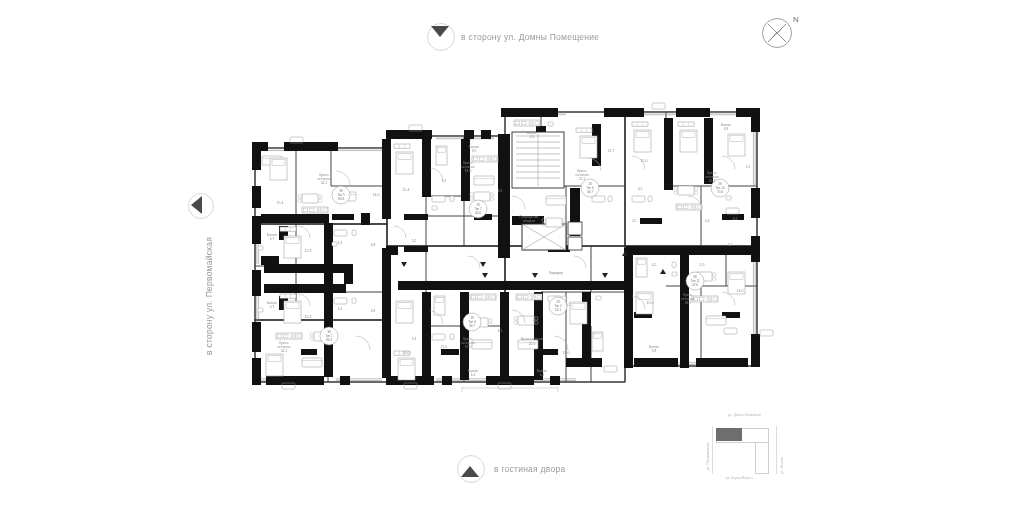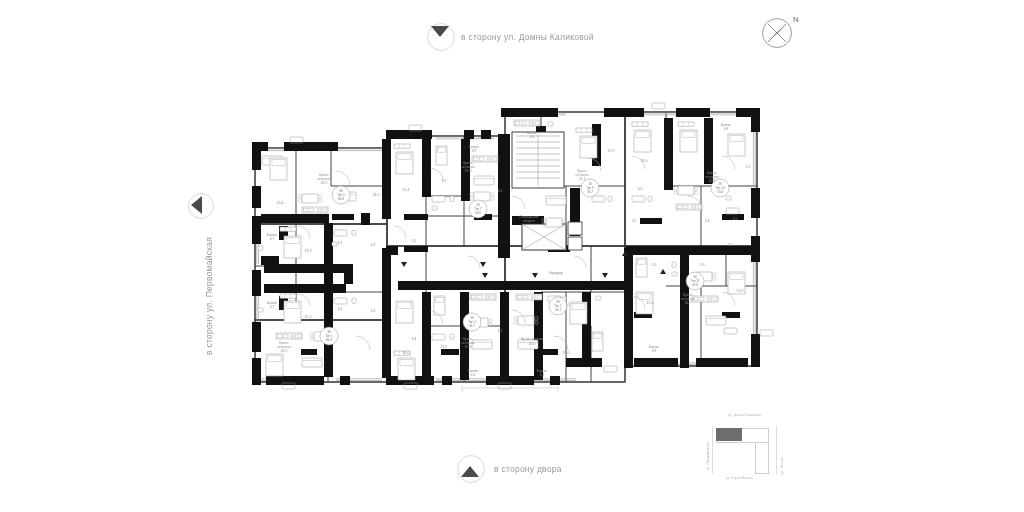--- a/index.html
+++ b/index.html
@@ -35,40 +35,40 @@
   .mm-out{position:absolute;border:.8px solid #cfcfcf;background:#fff;}
   .mm-hl{position:absolute;background:#6e6e6e;}
 </style>
 </head>
 <body>
 
 <div id="root">
 
   <div class="dircircle" style="left:427px;top:23px;width:26px;height:26px;"></div>
   <div class="wedge wedge-down" style="left:431px;top:26px;"></div>
-  <div class="dirlabel" style="left:461px;top:32px;">в сторону ул. Домны Каликовой</div>
+  <div class="dirlabel" style="left:461px;top:32px;">в сторону ул. Домны Помещение</div>
 
   <div id="compass">
     <div class="ring"></div>
     <svg width="30" height="30" viewBox="0 0 30 30">
       <line x1="6" y1="6" x2="24" y2="24" stroke="#8d8d8d" stroke-width="1"></line>
       <line x1="24" y1="6" x2="6" y2="24" stroke="#8d8d8d" stroke-width="1"></line>
       <path d="M15 15 L22.5 7.5 L17 14 Z" fill="#7a7a7a"></path>
       <path d="M15 15 L7.5 22.5 L13 16 Z" fill="#7a7a7a"></path>
     </svg>
     <div class="n">N</div>
   </div>
 
   <div class="dircircle" style="left:188px;top:193px;width:24px;height:24px;"></div>
   <div class="wedge wedge-left" style="left:191px;top:196px;"></div>
   <div class="dirlabel" id="left-label" style="left:204px;top:355px;">в сторону ул. Первомайская</div>
 
   <div class="dircircle" style="left:457px;top:455px;width:26px;height:26px;"></div>
   <div class="wedge wedge-up" style="left:461px;top:466px;"></div>
-  <div class="dirlabel" style="left:494px;top:464px;">в сторону двора</div>
+  <div class="dirlabel" style="left:494px;top:464px;">в гостиная двора</div>
 
   <div id="plan">
   <svg width="540" height="306" viewBox="0 0 540 306" shape-rendering="geometricPrecision">
     <defs>
       <g id="bed-d">
         <rect x="0" y="0" width="17" height="22" fill="#fff" stroke="#a6a6a6" stroke-width=".6"></rect>
         <rect x="2" y="1.5" width="13" height="6" fill="#fff" stroke="#b4b4b4" stroke-width=".5"></rect>
       </g>
       <g id="bed-s">
         <rect x="0" y="0" width="11" height="19" fill="#fff" stroke="#a6a6a6" stroke-width=".6"></rect>

